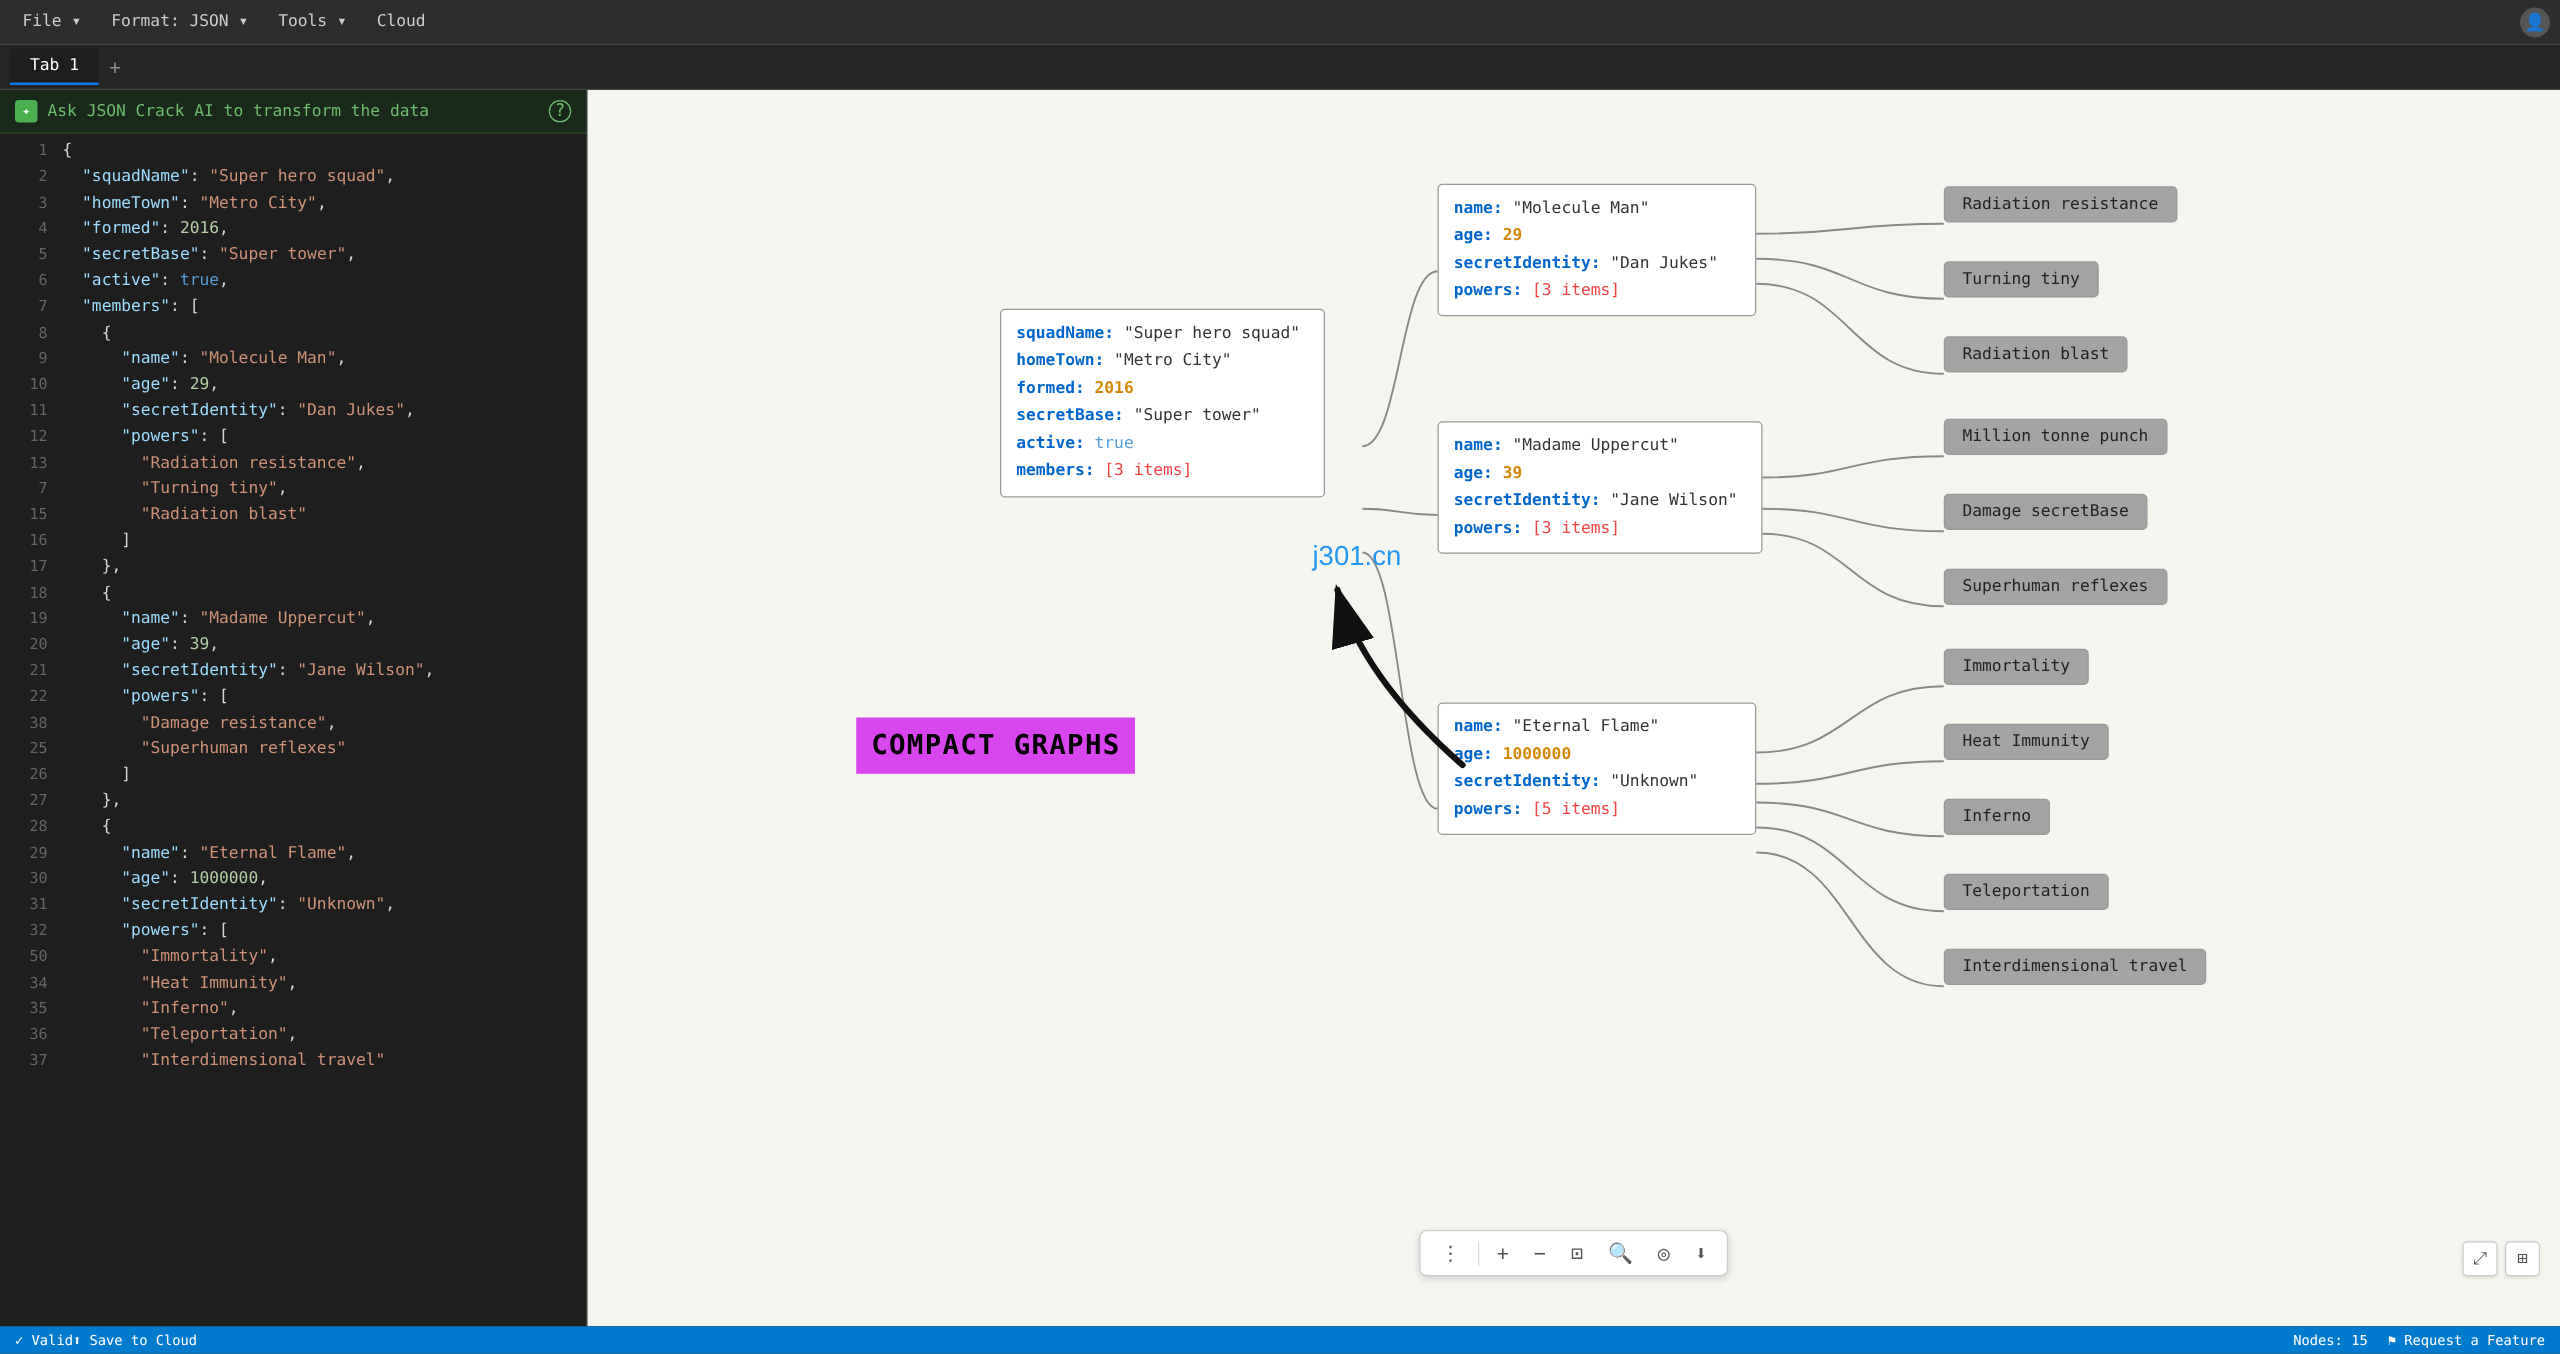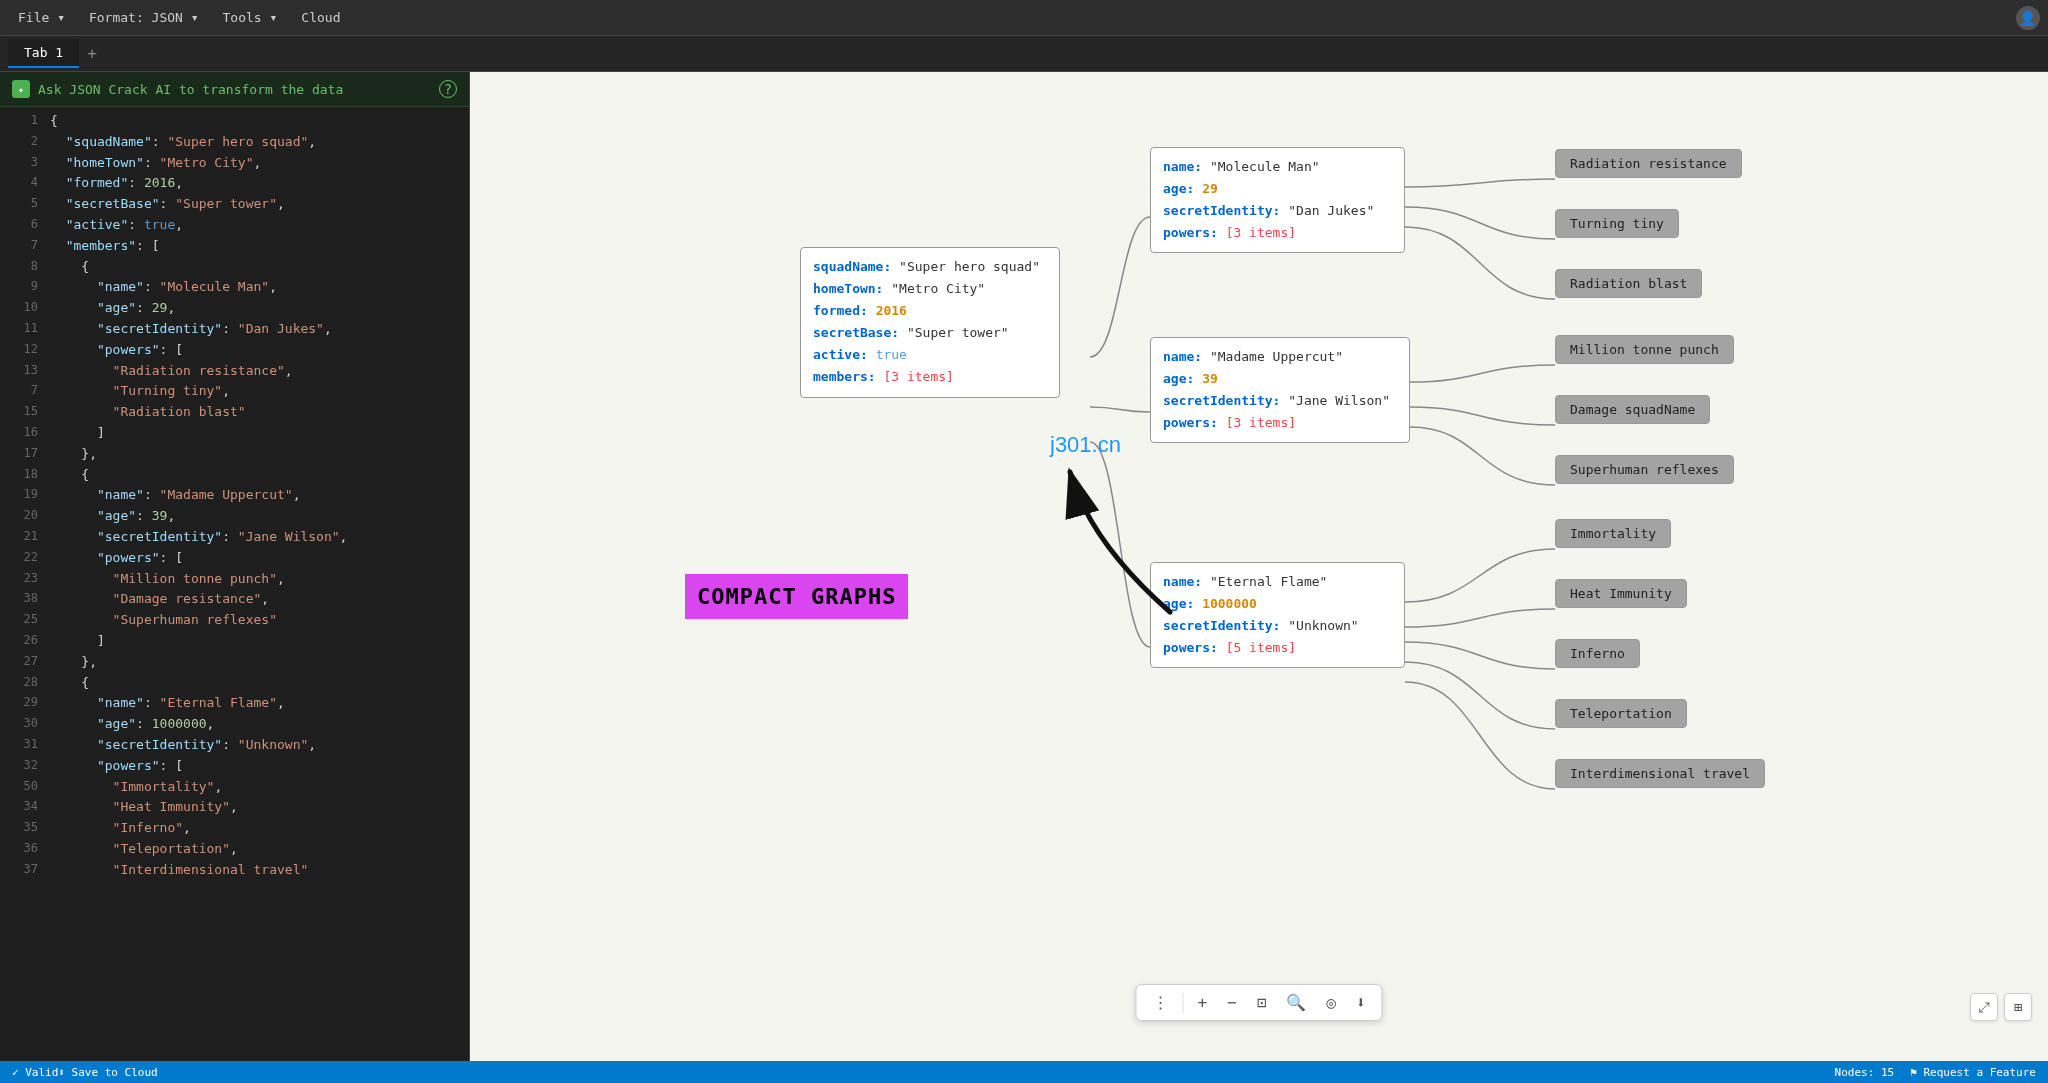--- a/index.html
+++ b/index.html
@@ -406,24 +406,20 @@
       </div>
       <div class="code-line">
         <span class="line-num">21</span>
         <span class="code-content"><span class="json-key">&nbsp;&nbsp;&nbsp;&nbsp;&nbsp;&nbsp;"secretIdentity"</span><span class="json-punct">: </span><span class="json-str">"Jane Wilson"</span><span class="json-punct">,</span></span>
       </div>
       <div class="code-line">
         <span class="line-num">22</span>
         <span class="code-content"><span class="json-key">&nbsp;&nbsp;&nbsp;&nbsp;&nbsp;&nbsp;"powers"</span><span class="json-punct">: [</span></span>
       </div>
       <div class="code-line">
-        <span class="line-num">23</span>
-        <span class="code-content"><span class="json-power">&nbsp;&nbsp;&nbsp;&nbsp;&nbsp;&nbsp;&nbsp;&nbsp;"Million tonne punch"</span><span class="json-punct">,</span></span>
-      </div>
-      <div class="code-line">
         <span class="line-num">38</span>
         <span class="code-content"><span class="json-power">&nbsp;&nbsp;&nbsp;&nbsp;&nbsp;&nbsp;&nbsp;&nbsp;"Damage resistance"</span><span class="json-punct">,</span></span>
       </div>
       <div class="code-line">
         <span class="line-num">25</span>
         <span class="code-content"><span class="json-power">&nbsp;&nbsp;&nbsp;&nbsp;&nbsp;&nbsp;&nbsp;&nbsp;"Superhuman reflexes"</span></span>
       </div>
       <div class="code-line">
         <span class="line-num">26</span>
         <span class="code-content json-punct">&nbsp;&nbsp;&nbsp;&nbsp;&nbsp;&nbsp;]</span>
@@ -528,21 +524,21 @@
       <div><span class="node-key">age:</span> <span class="node-num">1000000</span></div>
       <div><span class="node-key">secretIdentity:</span> <span class="node-str">"Unknown"</span></div>
       <div><span class="node-key">powers:</span> <span class="node-bracket">[5 items]</span></div>
     </div>
 
     <div class="leaf-box p1-1">Radiation resistance</div>
     <div class="leaf-box p1-2">Turning tiny</div>
     <div class="leaf-box p1-3">Radiation blast</div>
 
     <div class="leaf-box p2-1">Million tonne punch</div>
-    <div class="leaf-box p2-2">Damage squadName</div>
+    <div class="leaf-box p2-2">Damage secretBase</div>
     <div class="leaf-box p2-3">Superhuman reflexes</div>
 
     <div class="leaf-box p3-1">Immortality</div>
     <div class="leaf-box p3-2">Heat Immunity</div>
     <div class="leaf-box p3-3">Inferno</div>
     <div class="leaf-box p3-4">Teleportation</div>
     <div class="leaf-box p3-5">Interdimensional travel</div>
 
     <div class="compact-graphs-label">COMPACT GRAPHS</div>
 

